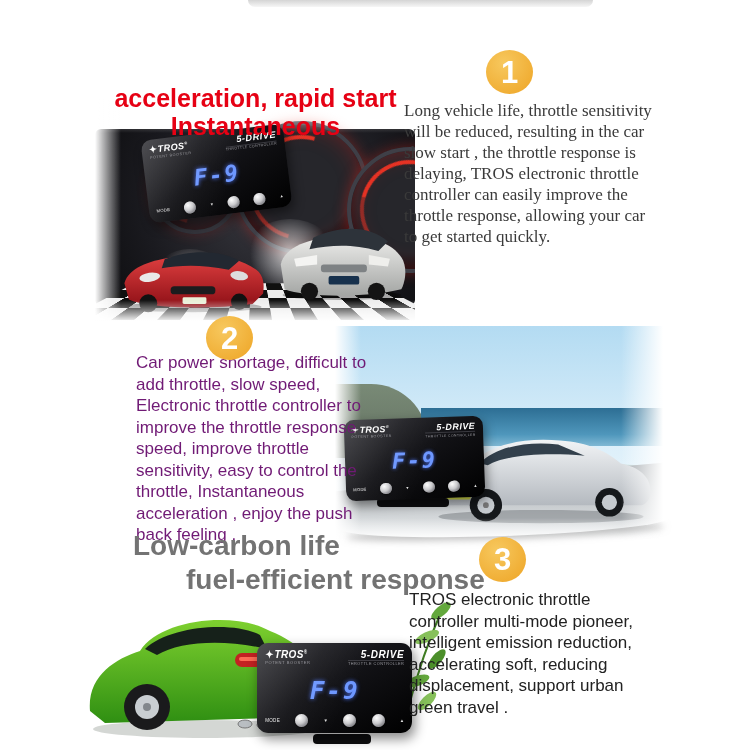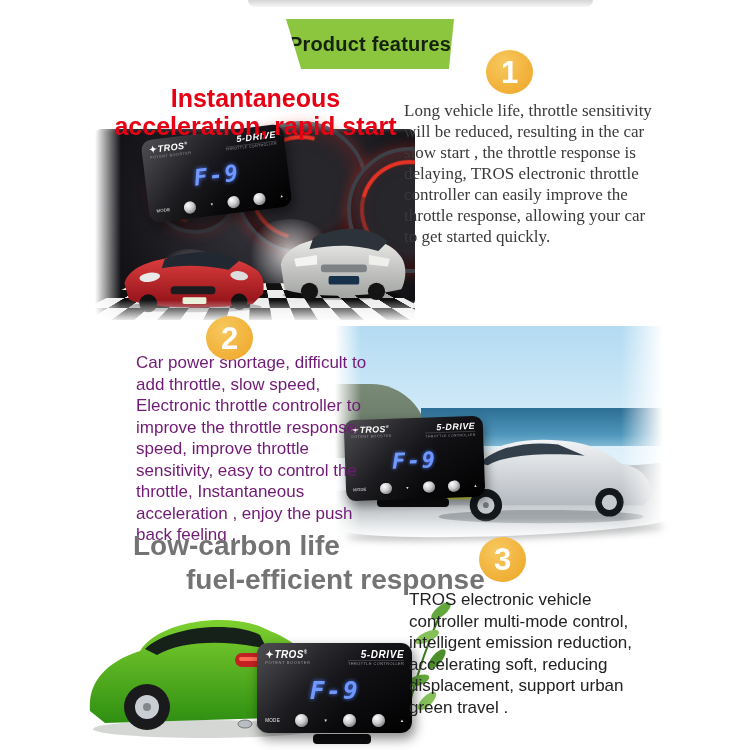--- a/index.html
+++ b/index.html
@@ -124,37 +124,34 @@
 
   .car-svg{position:absolute;}
 </style>
 </head>
 <body>
 
 <div class="page">
 
   <div class="top-strip"></div>
 
-  <div class="banner">
-    <span>Product features</span>
-  </div>
 
   <div class="circle c1">
     <span>1</span>
   </div>
   <div class="circle c2">
     <span>2</span>
   </div>
   <div class="circle c3">
     <span>3</span>
   </div>
 
   <div class="h-red h1">
+    <div>acceleration, rapid start</div>
     <div>Instantaneous</div>
-    <div>acceleration, rapid start</div>
   </div>
 
   <div class="scene scene1">
     <div class="s1-bg"></div>
     <div class="gauge g3"></div>
     <div class="gauge g1"></div>
     <div class="gauge g2"></div>
     <div class="smoke sm1"></div>
     <div class="smoke sm2"></div>
     <div class="checker"></div>
@@ -337,15 +334,15 @@
         <span class="knob"></span>
         <span class="tri">▼</span>
         <span class="knob"></span>
         <span class="knob"></span>
         <span class="tri">▲</span>
       </div>
     </div>
     <div class="dev-base base3"></div>
   </div>
 
-  <div class="body-text body3">TROS electronic vehicle controller multi-mode control, intelligent emission reduction, accelerating soft, reducing displacement, support urban green travel .</div>
+  <div class="body-text body3">TROS electronic throttle controller multi-mode pioneer, intelligent emission reduction, accelerating soft, reducing displacement, support urban green travel .</div>
 
 </div>
 
 </body></html>

